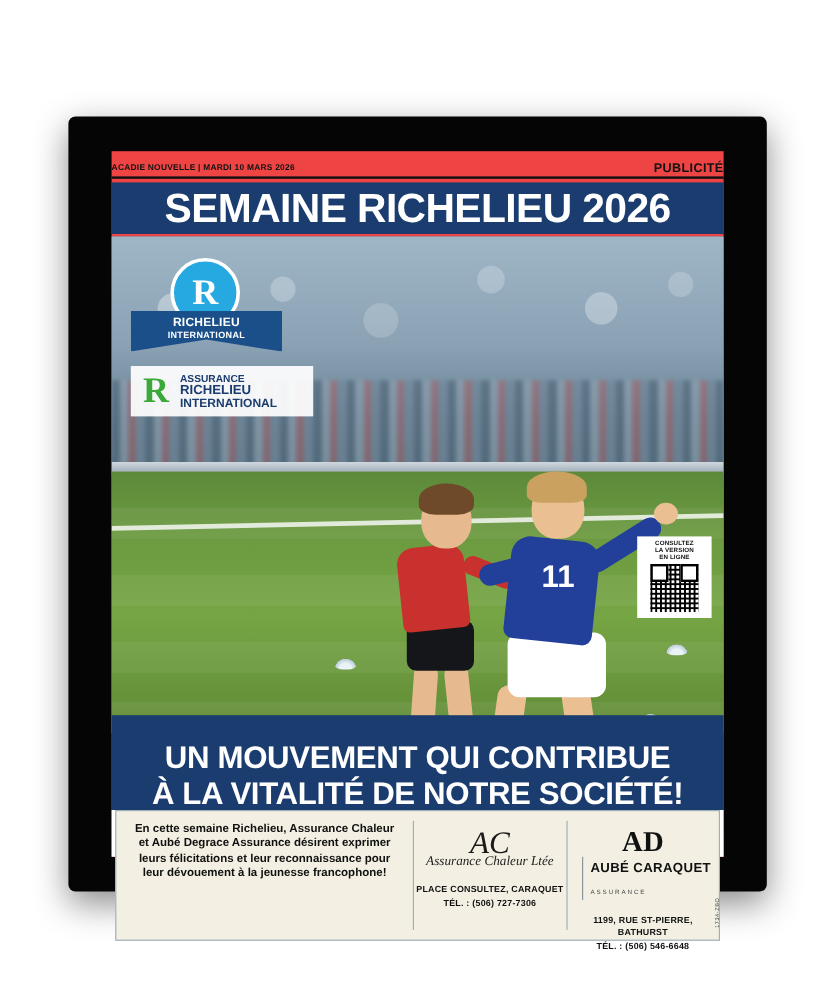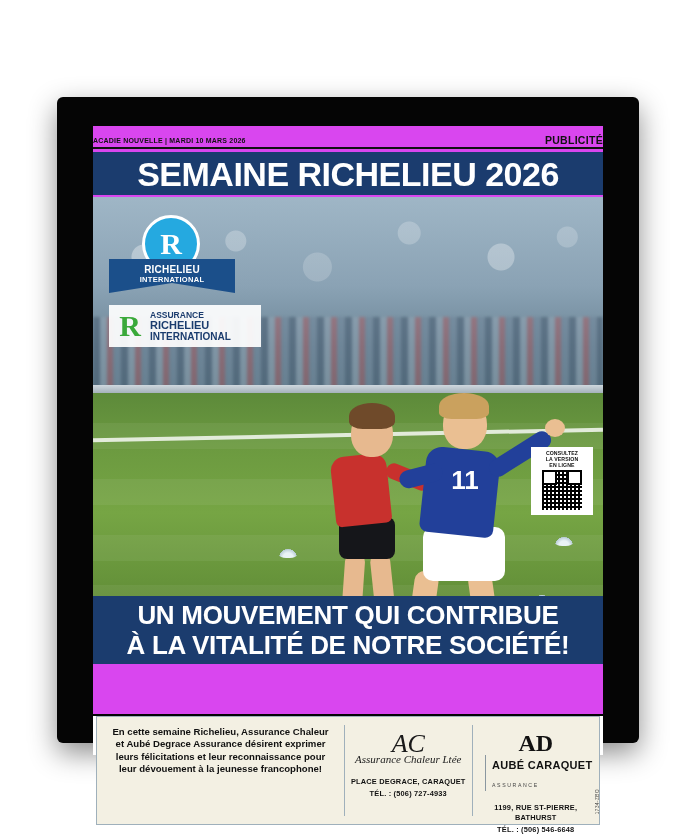--- a/index.html
+++ b/index.html
@@ -32,21 +32,21 @@
     border-radius: 6px;
     box-shadow: 0 10px 28px rgba(0,0,0,0.45);
   }
 
   #ad-sheet {
     position: absolute;
     left: 93px;
     top: 126px;
     width: 510px;
     height: 588px;
-    background: #d946ef;
+    background: #ef4444;
   }
 
   
   .masthead {
     position: absolute;
     left: 0;
     top: 0;
     width: 510px;
     height: 20px;
     display: flex;
@@ -309,34 +309,33 @@
   }
   .qr-code::before, .qr-code::after {
     content:""; position:absolute; width:11px; height:11px;
     border:2.5px solid #000; background:#fff;
   }
   .qr-code::before { left:0; top:0; }
   .qr-code::after { right:0; top:0; }
 
   
   .slogan {
-    position:absolute; left:0; top:470px; width:510px; height:68px;
+    position:absolute; left:0; top:470px; width:510px; height:100px;
     background:#1b3c6e;
     display:flex; flex-direction:column; align-items:center; justify-content:center;
   }
   .slogan div {
     color:#ffffff; font-size:26px; font-weight:bold; line-height:30px;
     letter-spacing:-0.3px; white-space:nowrap;
   }
 
   
   .sponsor {
     position:absolute; left:0; top:549px; width:510px; height:39px;
     background:#ffffff;
-    margin-top:41px;
   }
   .sponsor-inner {
     position:absolute; left:3px; top:0; width:504px; height:109px;
     background:#f3f0e3;
     border:1px solid #9fb0bb;
     box-sizing:border-box;
     display:flex;
   }
   .sp-text {
     width:247px; padding:9px 10px 0 10px; box-sizing:border-box;
@@ -481,22 +480,22 @@
 
         <div class="sp-text">
           <p>En cette semaine Richelieu, Assurance Chaleur et Aubé Degrace Assurance désirent exprimer leurs félicitations et leur reconnaissance pour leur dévouement à la jeunesse francophone!</p>
         </div>
 
         <div class="sp-div"></div>
 
         <div class="sp-logo">
           <div class="ac-mark">AC</div>
           <div class="ac-name">Assurance Chaleur Ltée</div>
-          <div class="sp-addr">PLACE DEGRACE, CARAQUET</div>
-          <div class="sp-addr" style="margin-top:2px">TÉL. : (506) 727-4933</div>
+          <div class="sp-addr">PLACE CONSULTEZ, CARAQUET</div>
+          <div class="sp-addr" style="margin-top:2px">TÉL. : (506) 727-7306</div>
         </div>
 
         <div class="sp-div"></div>
 
         <div class="sp-logo">
           <div>
             <span class="ad-mark">AD</span>
             <span class="ad-name">
               <span class="a1">AUBÉ CARAQUET</span><br>
               <span class="a2">ASSURANCE</span>

